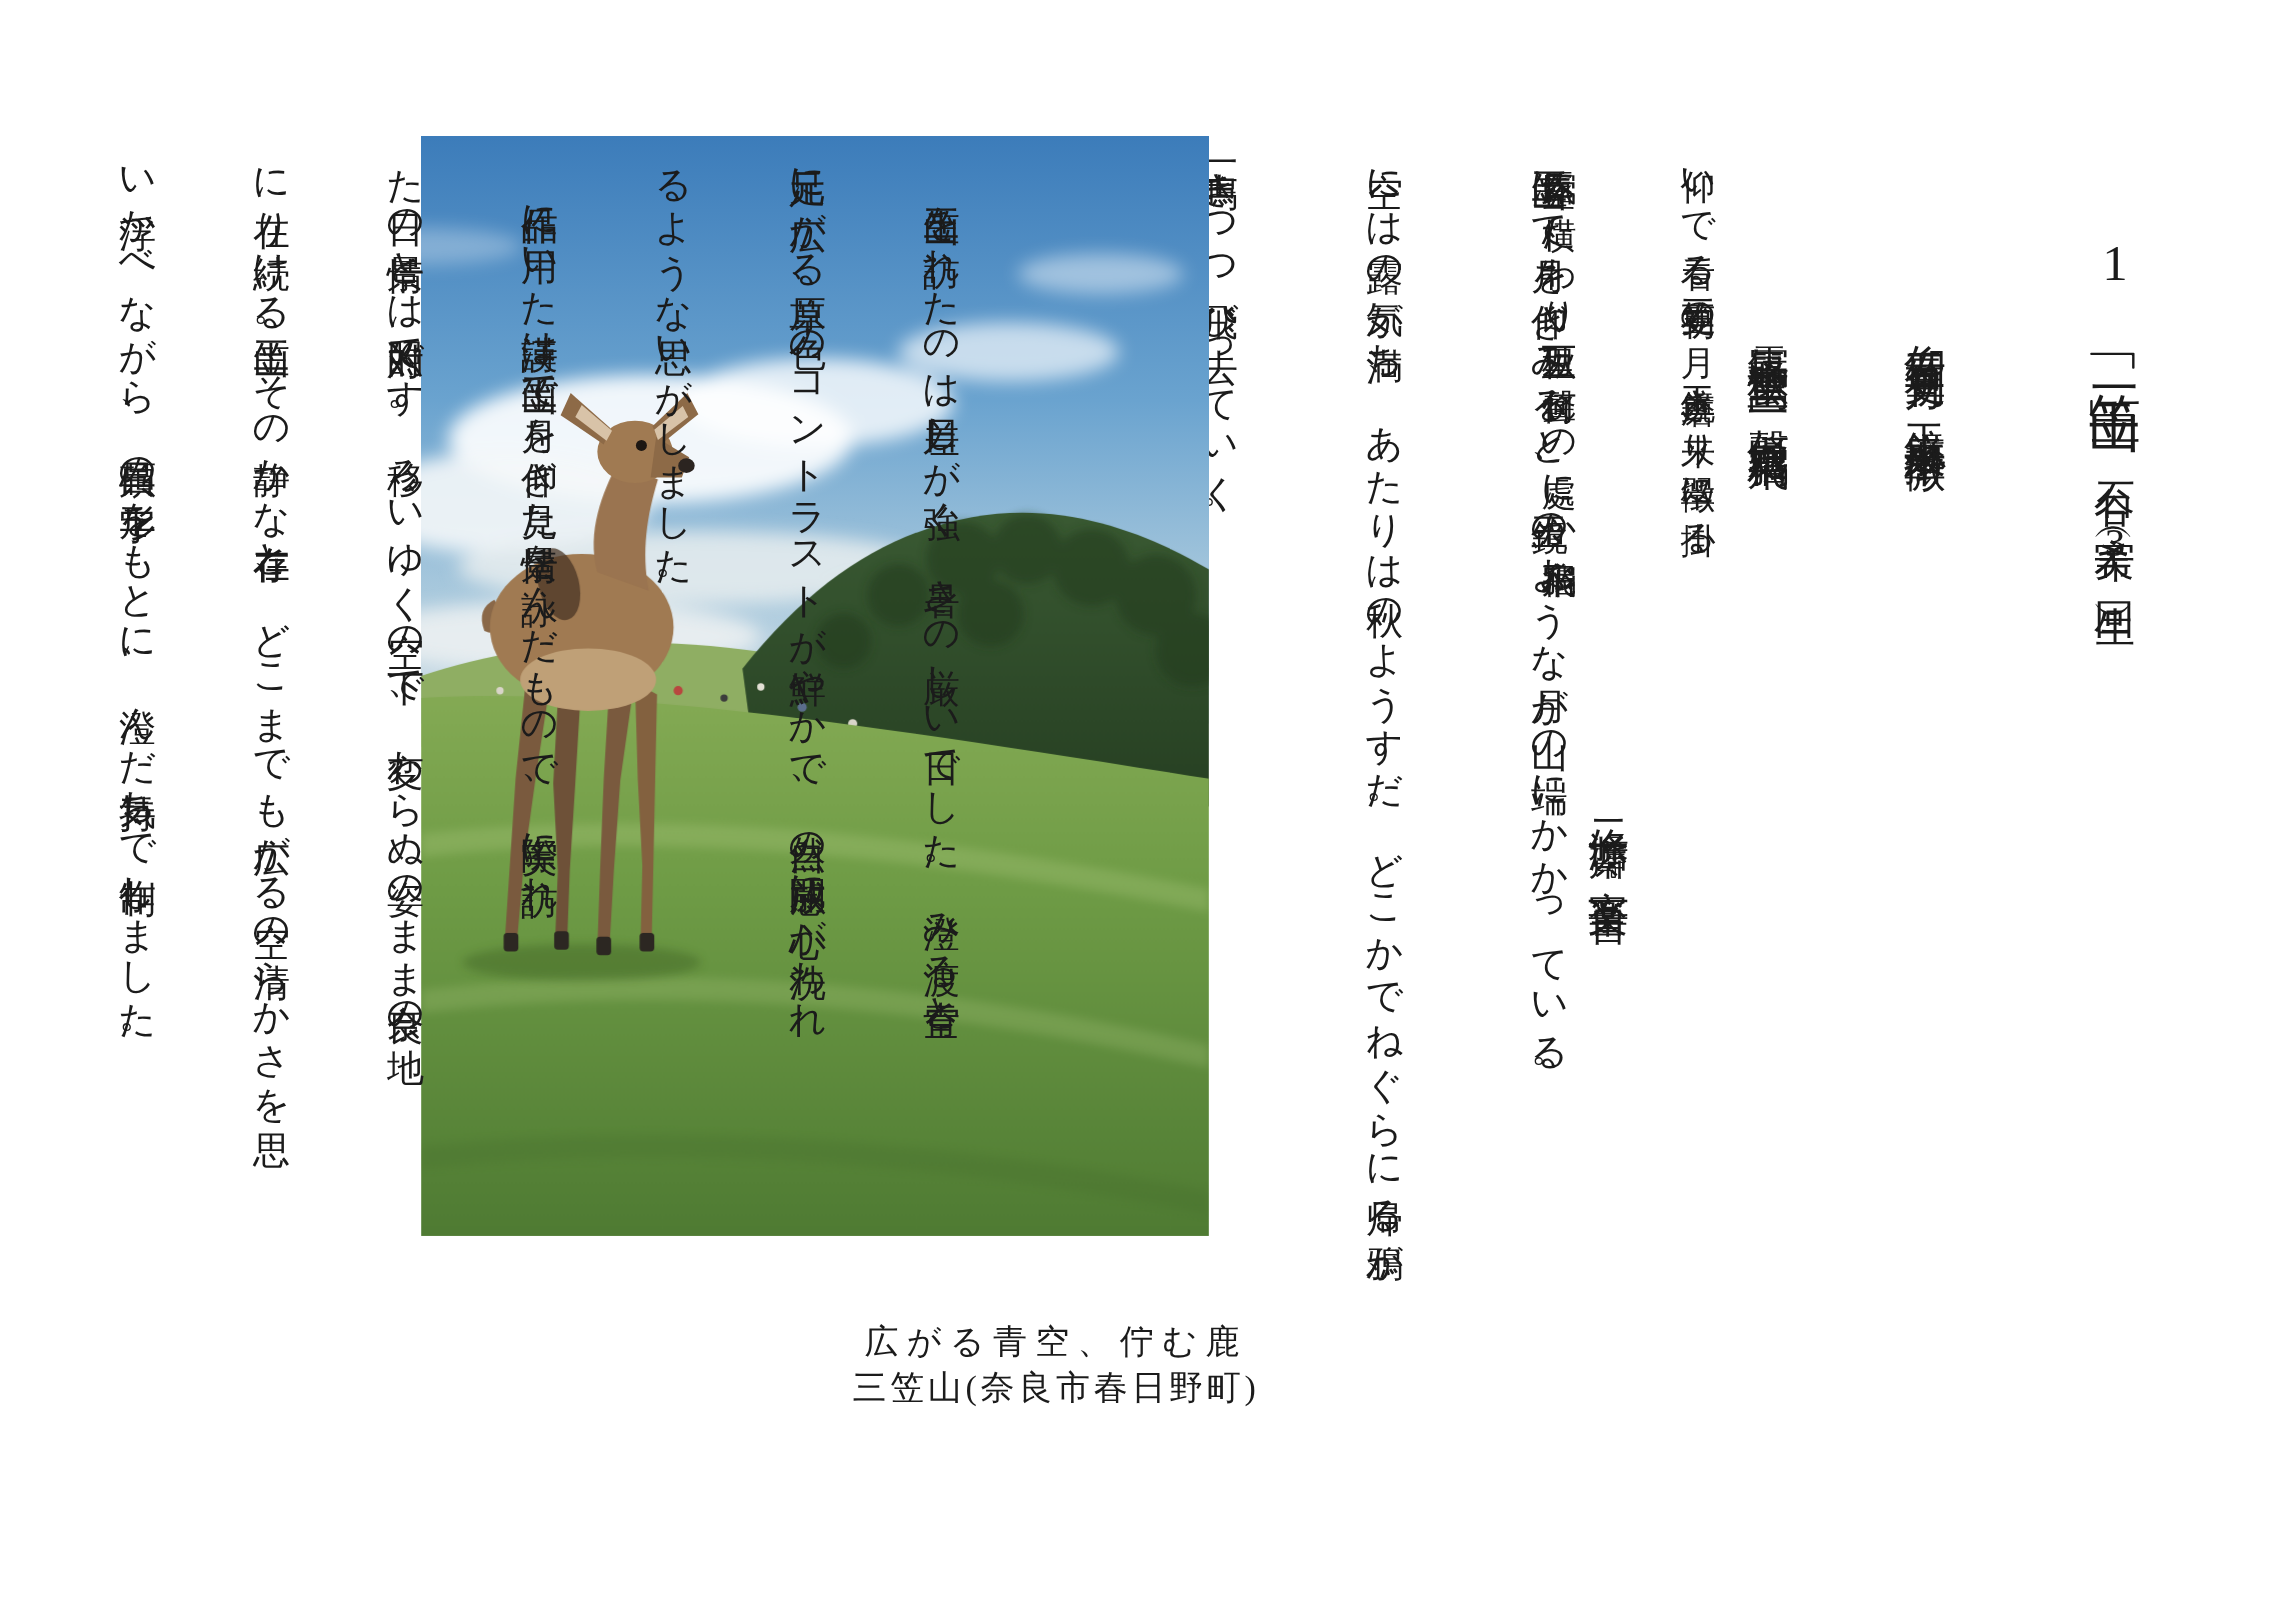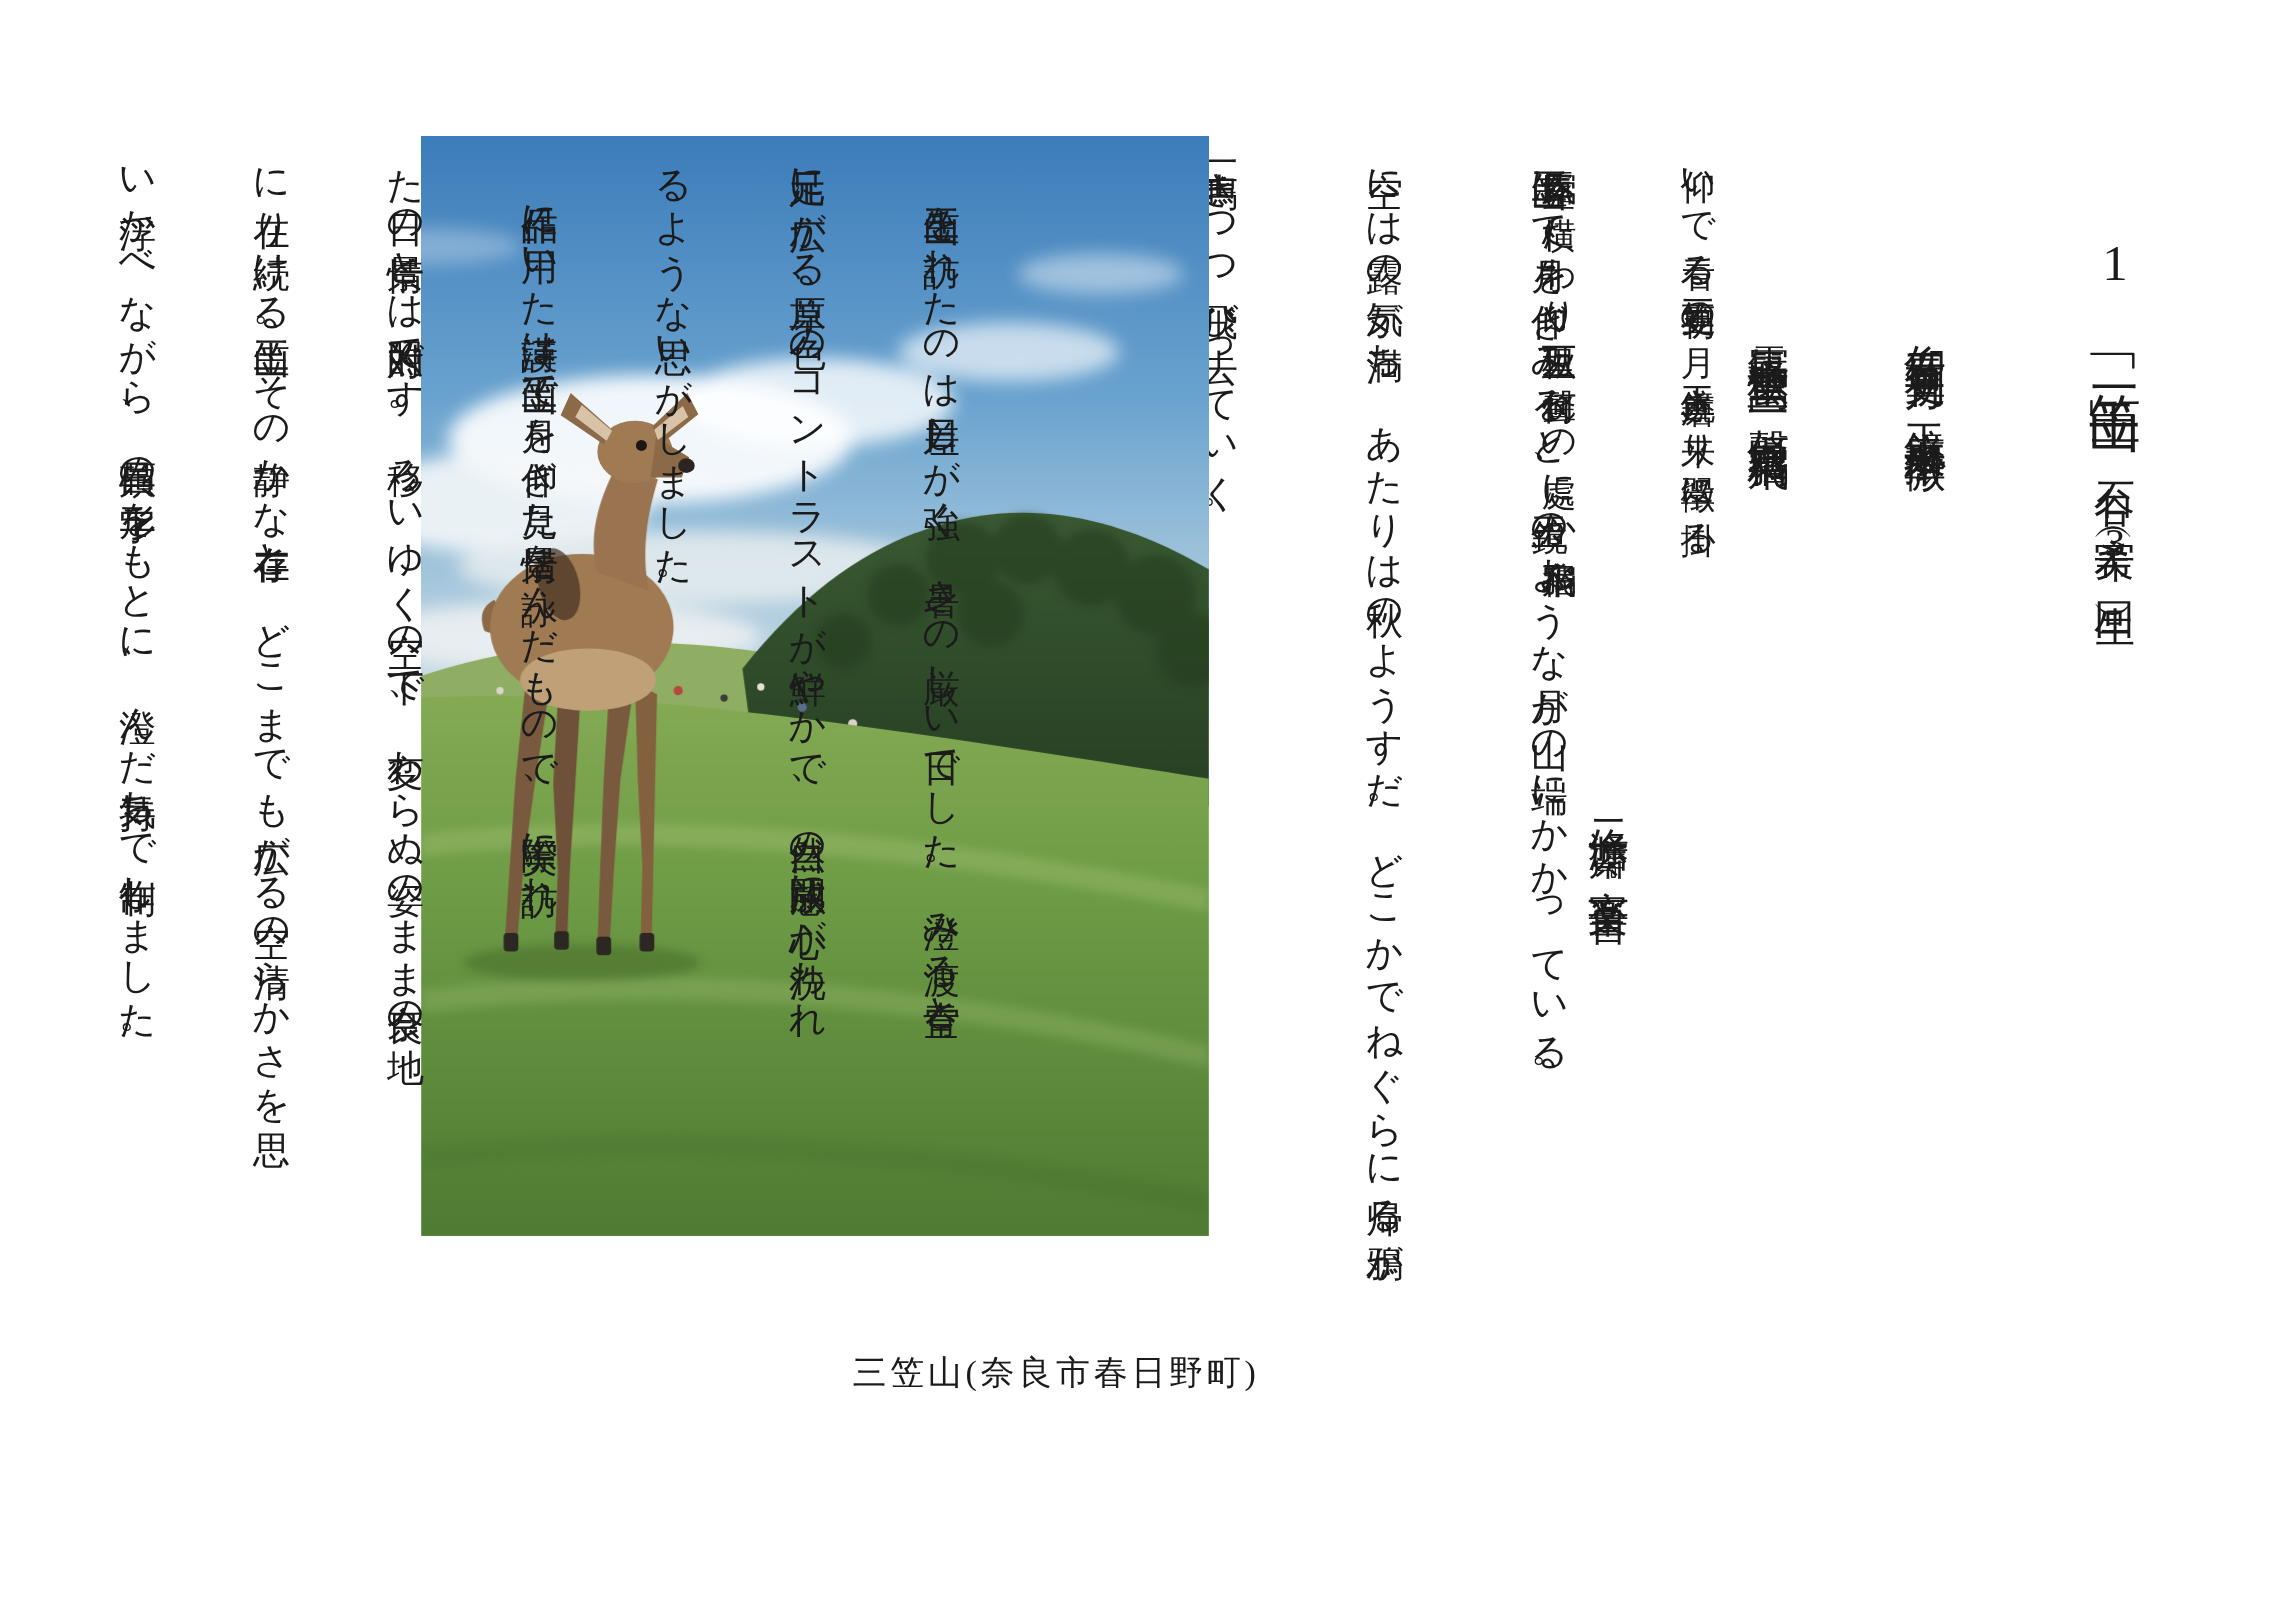--- a/index.html
+++ b/index.html
@@ -33,21 +33,21 @@
   .essay-block{ top:143px; left:70px; height:1341px; font-size:37px; letter-spacing:0; }
   .essay-block .eline{ line-height:48px; }
   
   .photo{ position:absolute; left:421px; top:136px; width:788px; height:1100px; }
   .photo svg{ display:block; width:100%; height:100%; }
   
   .captions{ position:absolute; left:762px; top:1297px; width:588px; text-align:center; }
   .cap-title{ font-family:"Liberation Sans","DejaVu Sans",sans-serif; font-weight:bold;
               font-size:40px; letter-spacing:0.9px; }
   .cap-sub{ font-size:34px; letter-spacing:8.3px; margin-top:22px; }
-  .cap-loc{ font-size:34px; letter-spacing:3.7px; margin-top:53px; }
+  .cap-loc{ font-size:34px; letter-spacing:3.7px; }
 </style>
 </head>
 <body>
 
 <div class="vtext title-block">
   <span class="page-num">1</span><span class="title">「三笠山」</span><span class="author">石谷　実希（3回生）</span>
 </div>
 
 <div class="vtext poem-block">
   <div class="pline">仰看三笠初更月　玉鏡磨來掛翠微</div>
@@ -174,20 +174,21 @@
 
       <path d="M206,318 L163,280 L152,304 L199,336 Z" fill="#8d6a47"></path>
       <path d="M208,321 L175,293 L168,306 L202,332 Z" fill="#d8c3a8"></path>
       <path d="M252,316 L290,280 L302,303 L261,336 Z" fill="#8d6a47"></path>
       <path d="M254,320 L285,294 L291,306 L258,331 Z" fill="#d8c3a8"></path>
     </g>
   </svg>
 </div>
 
 <div class="captions">
+  <div class="cap-sub">広がる青空、佇む鹿</div>
   <div class="cap-loc">三笠山(奈良市春日野町)</div>
 </div>
 
 <div class="vtext essay-block">
   <div class="eline">　三笠山を訪れたのは日差しが強く、暑さの厳しい日でした。澄み渡る青空と</div>
   <div class="eline">足元に広がる草原、色のコントラストが鮮やかで、自然の開放感に心が洗われ</div>
   <div class="eline">るような思いがしました。</div>
   <div class="eline">　作品に用いた漢詩は三笠山で月を仰ぎ見た情景を詠んだもので、実際に訪れ</div>
   <div class="eline">た日の情景とは対照的です。移ろいゆく空の下で、変わらぬ姿のまま奈良の地</div>
   <div class="eline">に在り続ける三笠山。その静かな存在と、どこまでも広がる空の清らかさを思</div>

